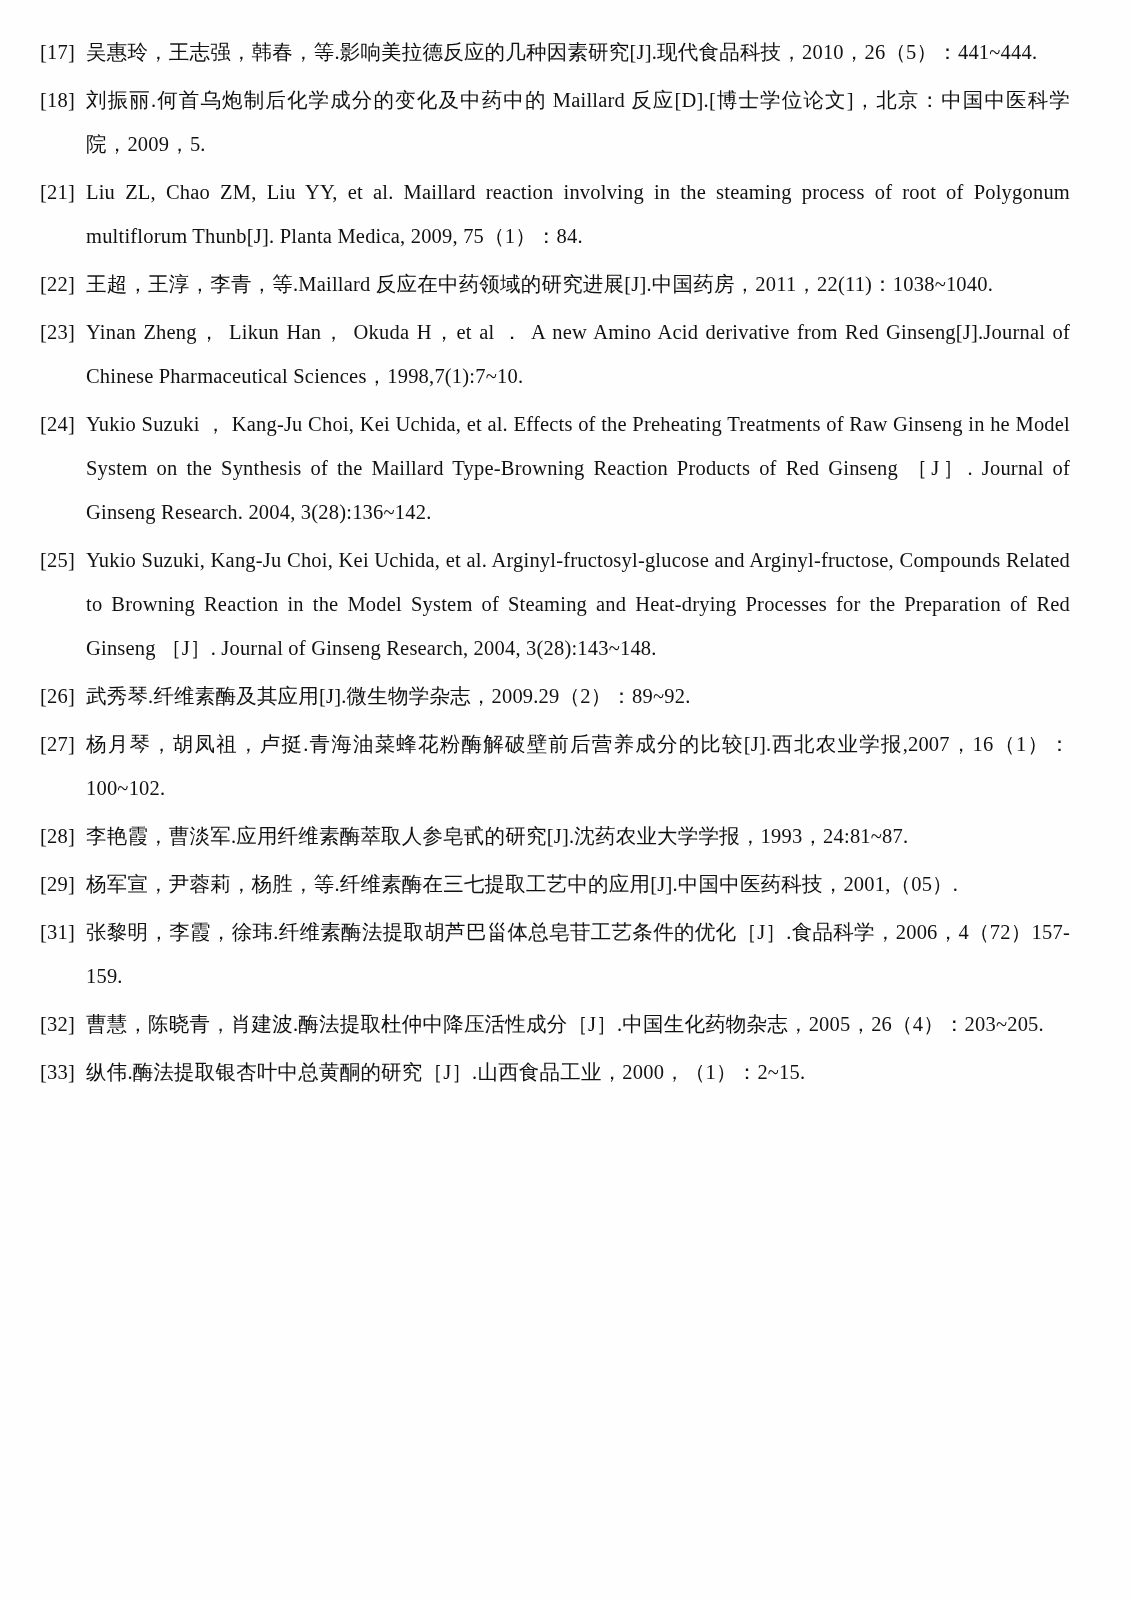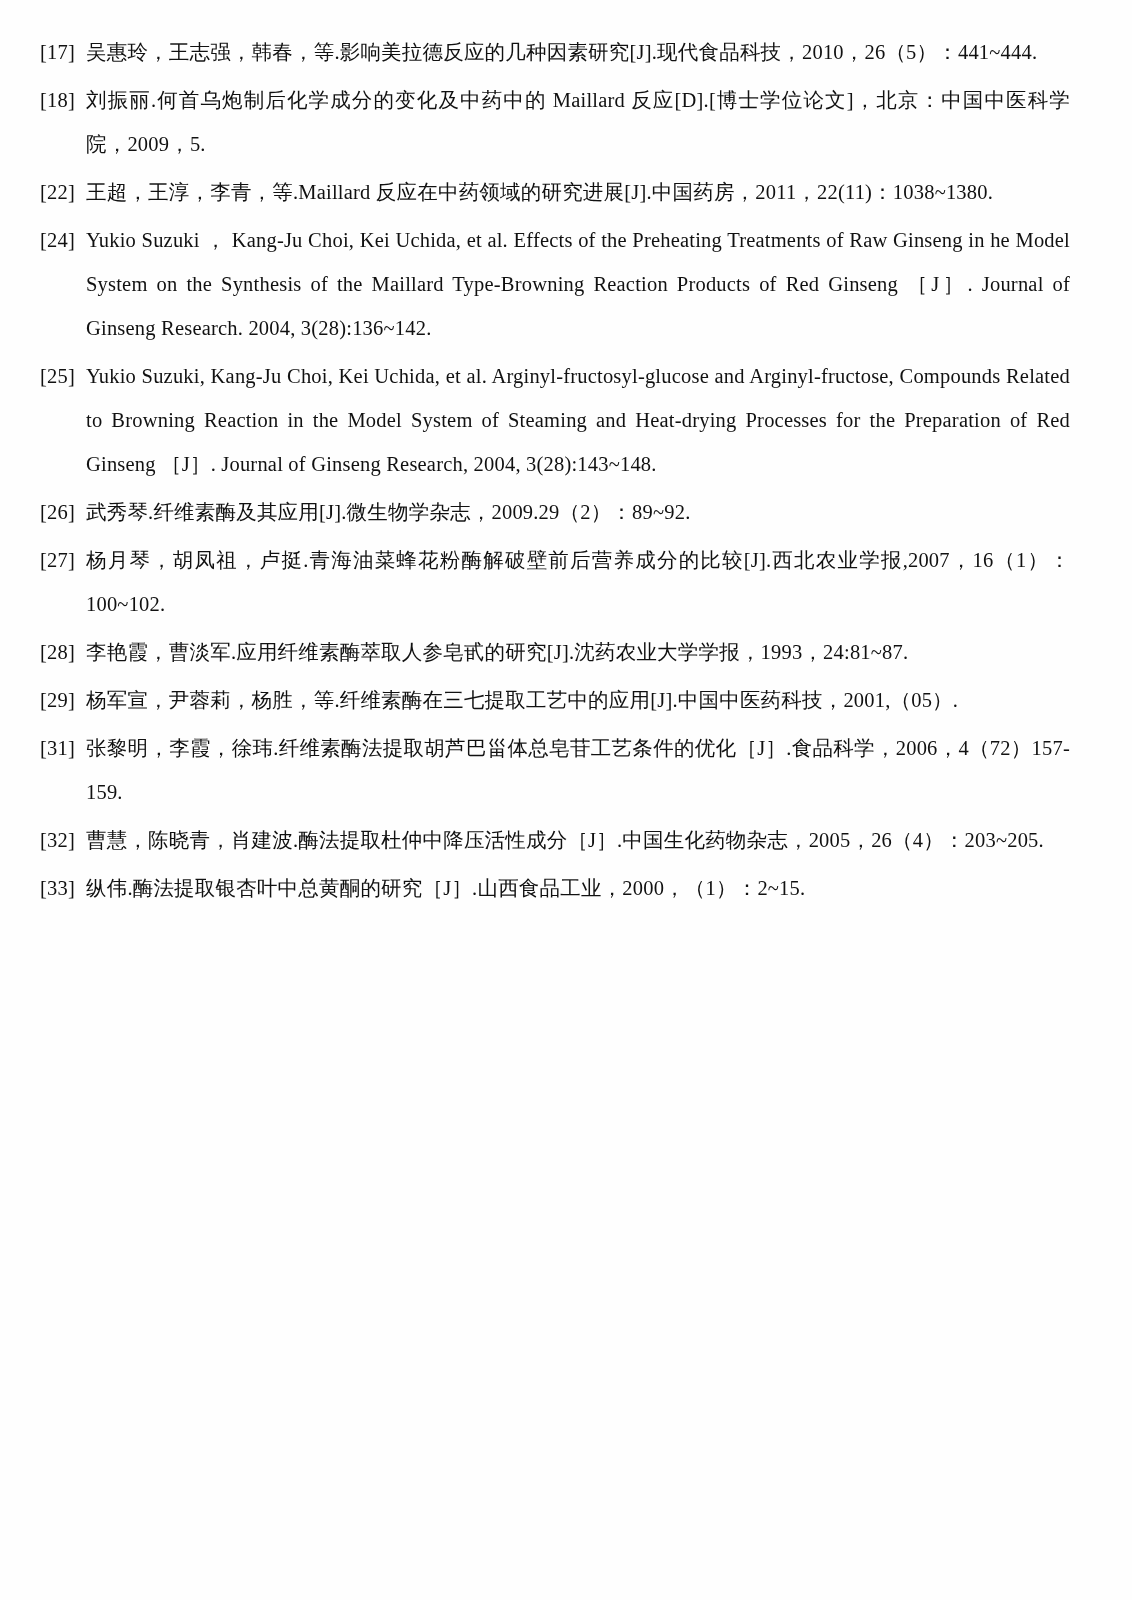--- a/index.html
+++ b/index.html
@@ -61,26 +61,34 @@
       <span class="body">吴惠玲，王志强，韩春，等.影响美拉德反应的几种因素研究[J].现代食品科技，2010，26（5）：441~444.</span>
     </div>
 
     <div class="ref-item just">
       <span class="tag">[18]</span>
       <span class="body">刘振丽.何首乌炮制后化学成分的变化及中药中的 Maillard 反应[D].[博士学位论文]，北京：中国中医科学院，2009，5.</span>
     </div>
 
 
 
+    <div class="ref-item just">
+      <span class="tag">[21]</span>
+      <span class="body">Liu ZL, Chao ZM, Liu YY, et al. Maillard reaction involving in the steaming process of root of Polygonum multiflorum Thunb[J]. Planta Medica, 2009, 75（1）：84.</span>
+    </div>
 
     <div class="ref-item just">
       <span class="tag">[22]</span>
-      <span class="body">王超，王淳，李青，等.Maillard 反应在中药领域的研究进展[J].中国药房，2011，22(11)：1038~1380.</span>
+      <span class="body">王超，王淳，李青，等.Maillard 反应在中药领域的研究进展[J].中国药房，2011，22(11)：1038~1040.</span>
     </div>
 
+    <div class="ref-item just">
+      <span class="tag">[23]</span>
+      <span class="body">Yinan Zheng， Likun Han， Okuda H，et al ． A new Amino Acid derivative from Red Ginseng[J].Journal of Chinese Pharmaceutical Sciences，1998,7(1):7~10.</span>
+    </div>
 
     <div class="ref-item just">
       <span class="tag">[24]</span>
       <span class="body">Yukio Suzuki ， Kang-Ju Choi, Kei Uchida, et al. Effects of the Preheating Treatments of Raw Ginseng in he Model System on the Synthesis of the Maillard Type-Browning Reaction Products of Red Ginseng ［J］. Journal of Ginseng Research. 2004, 3(28):136~142.</span>
     </div>
 
     <div class="ref-item just">
       <span class="tag">[25]</span>
       <span class="body">Yukio Suzuki, Kang-Ju Choi, Kei Uchida, et al. Arginyl-fructosyl-glucose and Arginyl-fructose, Compounds Related to Browning Reaction in the Model System of Steaming and Heat-drying Processes for the Preparation of Red Ginseng ［J］. Journal of Ginseng Research, 2004, 3(28):143~148.</span>
     </div>

